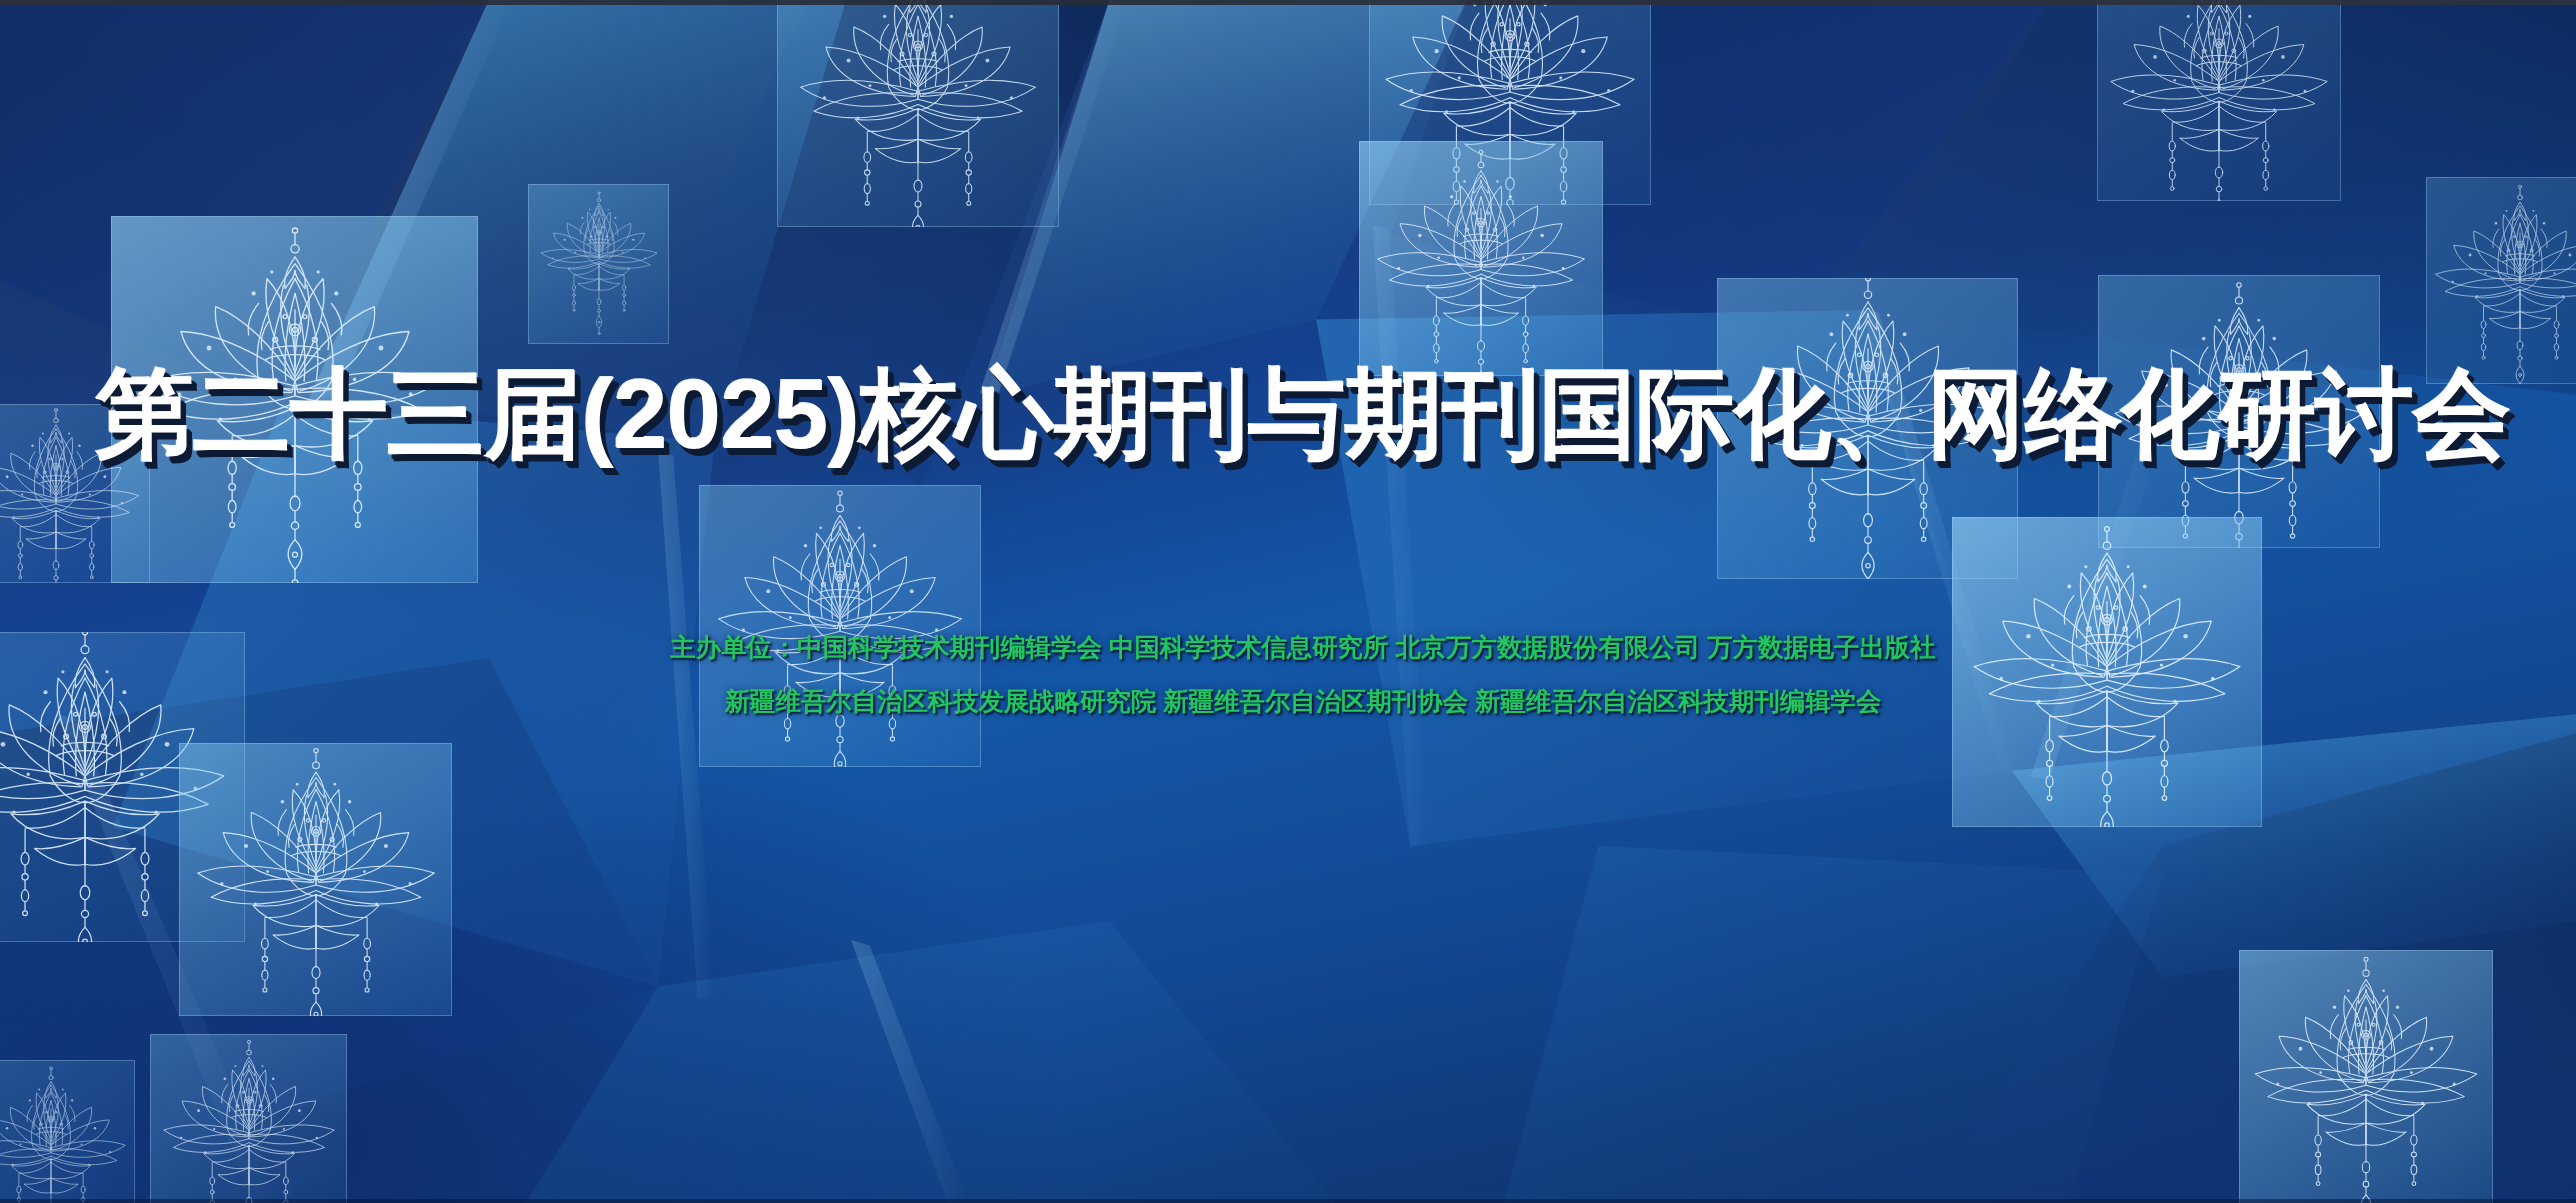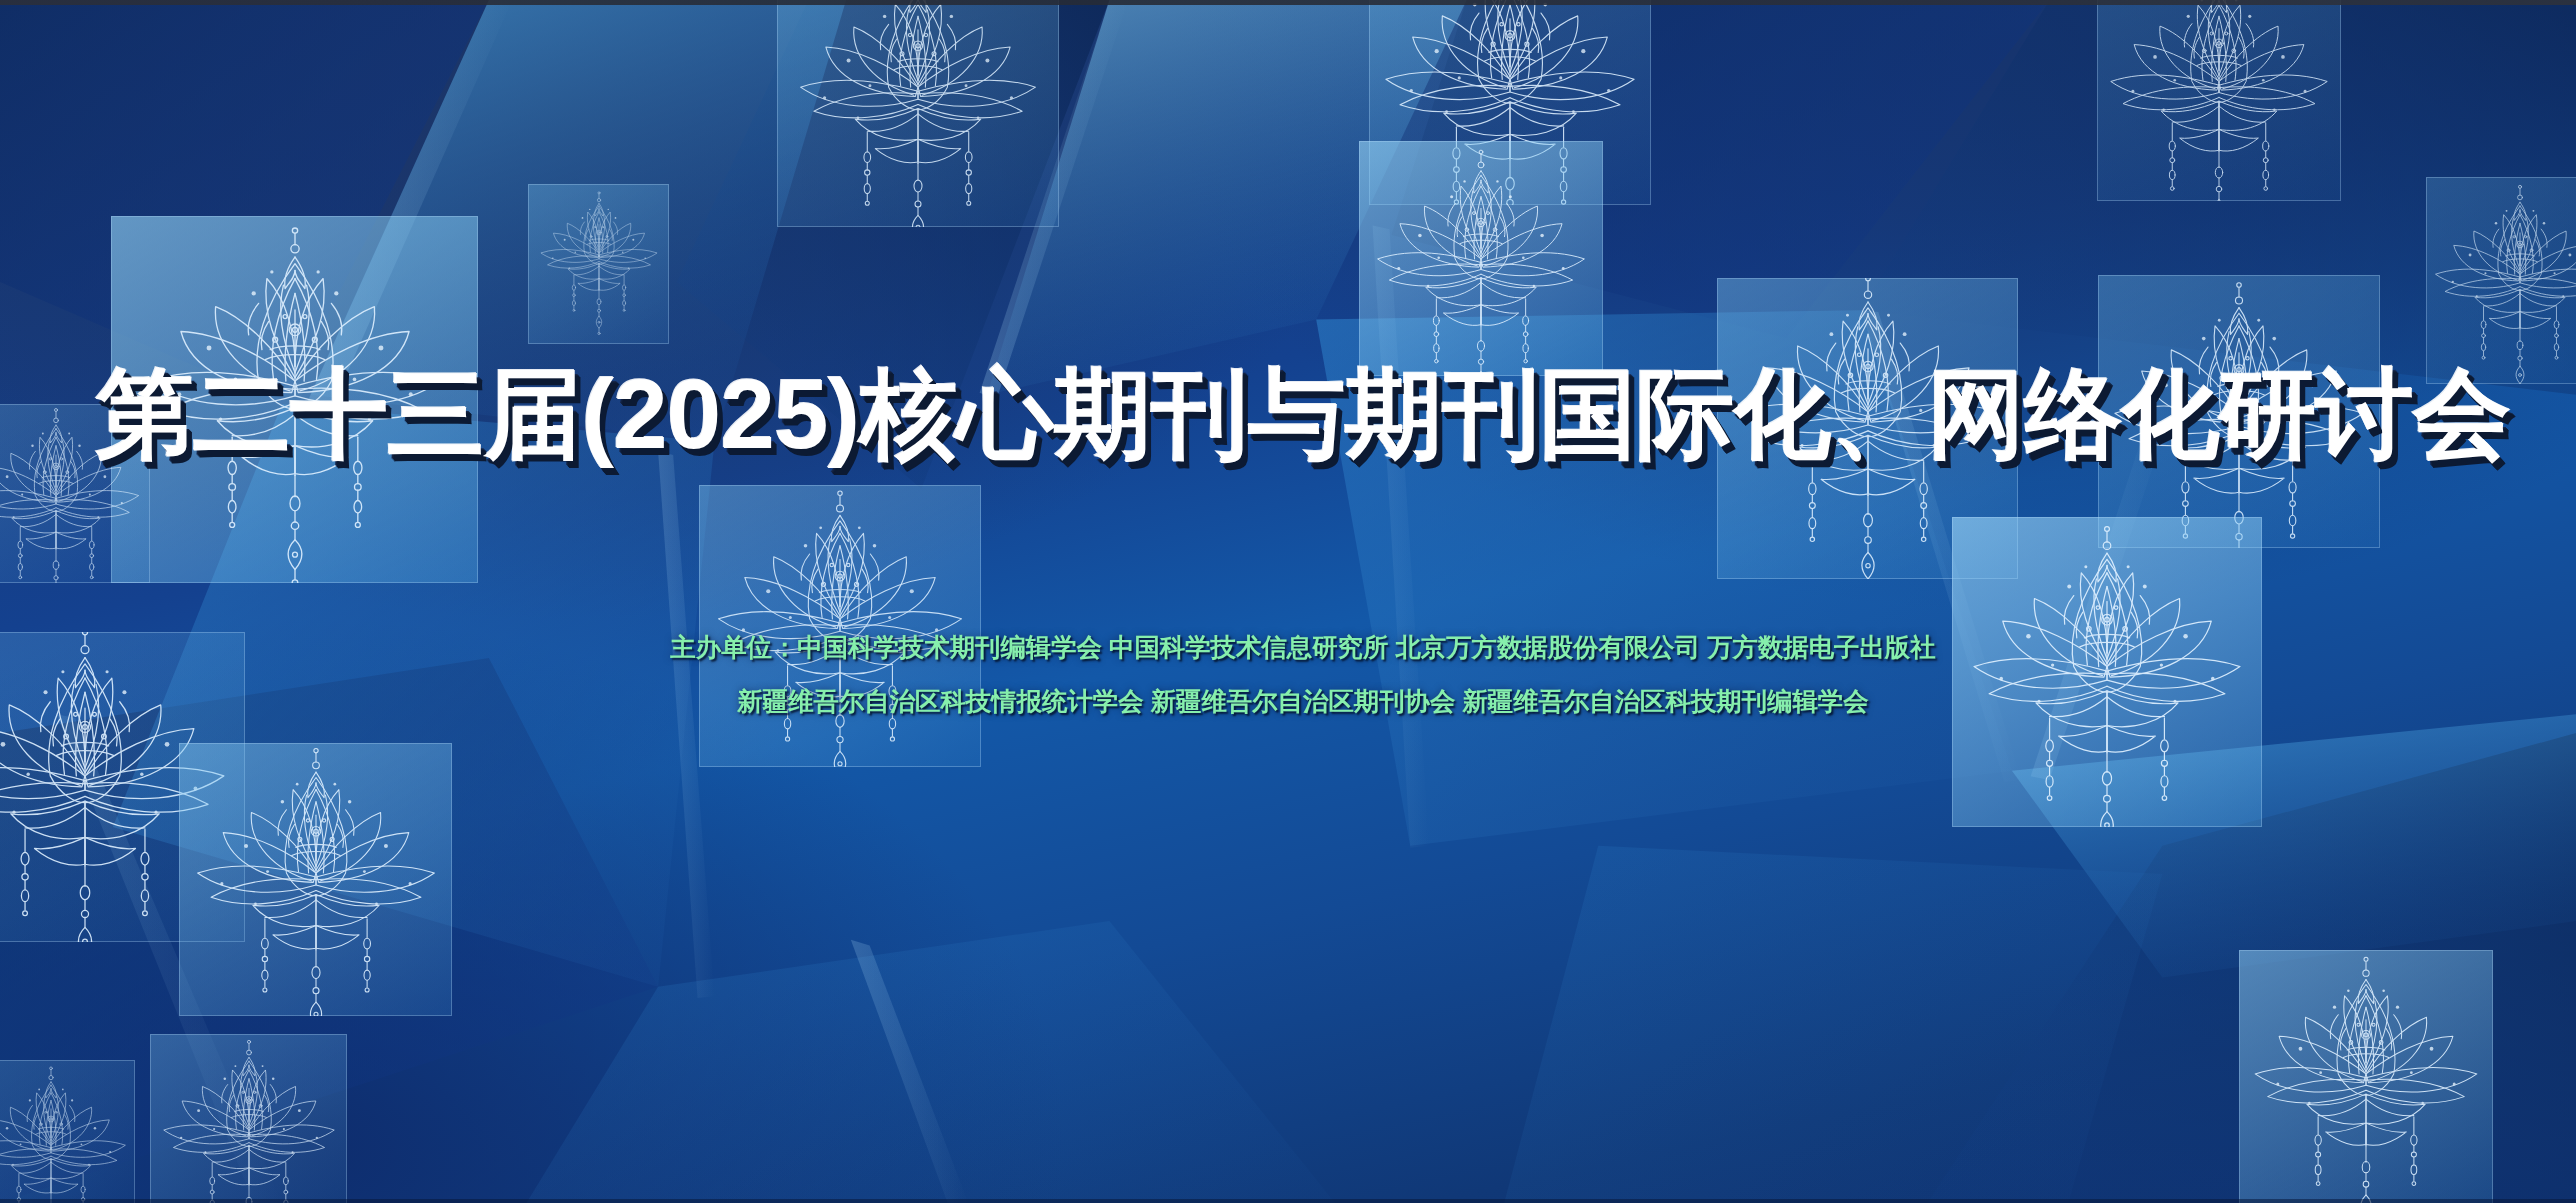--- a/index.html
+++ b/index.html
@@ -61,21 +61,21 @@
       -0.9px -0.9px 0 rgba(255,255,255,.9);
   }
 
   .orgs{
     position:absolute;
     left:0; right:0;
     top:620px;
     text-align:center;
   }
   .orgline{
-    color:#86efac;
+    color:#22c55e;
     font-weight:bold;
     font-size:25.4px;
     line-height:54px;
     white-space:nowrap;
     text-shadow:1.9px 1.9px 1.9px rgba(4,16,40,.85), 0 0 7.5px rgba(10,30,70,.6);
   }
 
   .datebar{
     position:absolute;
     left:0; right:0;
@@ -398,21 +398,21 @@
         <use href="#lotus"></use>
       </svg>
   </div>
 
   <div class="content">
 
     <div class="title">第二十三届(2025)核心期刊与期刊国际化、网络化研讨会</div>
 
     <div class="orgs">
       <div class="orgline">主办单位：中国科学技术期刊编辑学会    中国科学技术信息研究所    北京万方数据股份有限公司    万方数据电子出版社</div>
-      <div class="orgline">新疆维吾尔自治区科技情报统计学会    新疆维吾尔自治区期刊协会    新疆维吾尔自治区科技期刊编辑学会</div>
+      <div class="orgline">新疆维吾尔自治区科技发展战略研究院    新疆维吾尔自治区期刊协会    新疆维吾尔自治区科技期刊编辑学会</div>
     </div>
 
 
   </div>
 
   <div class="topstrip"></div>
   <div class="botstrip"></div>
 
 </div>
 

